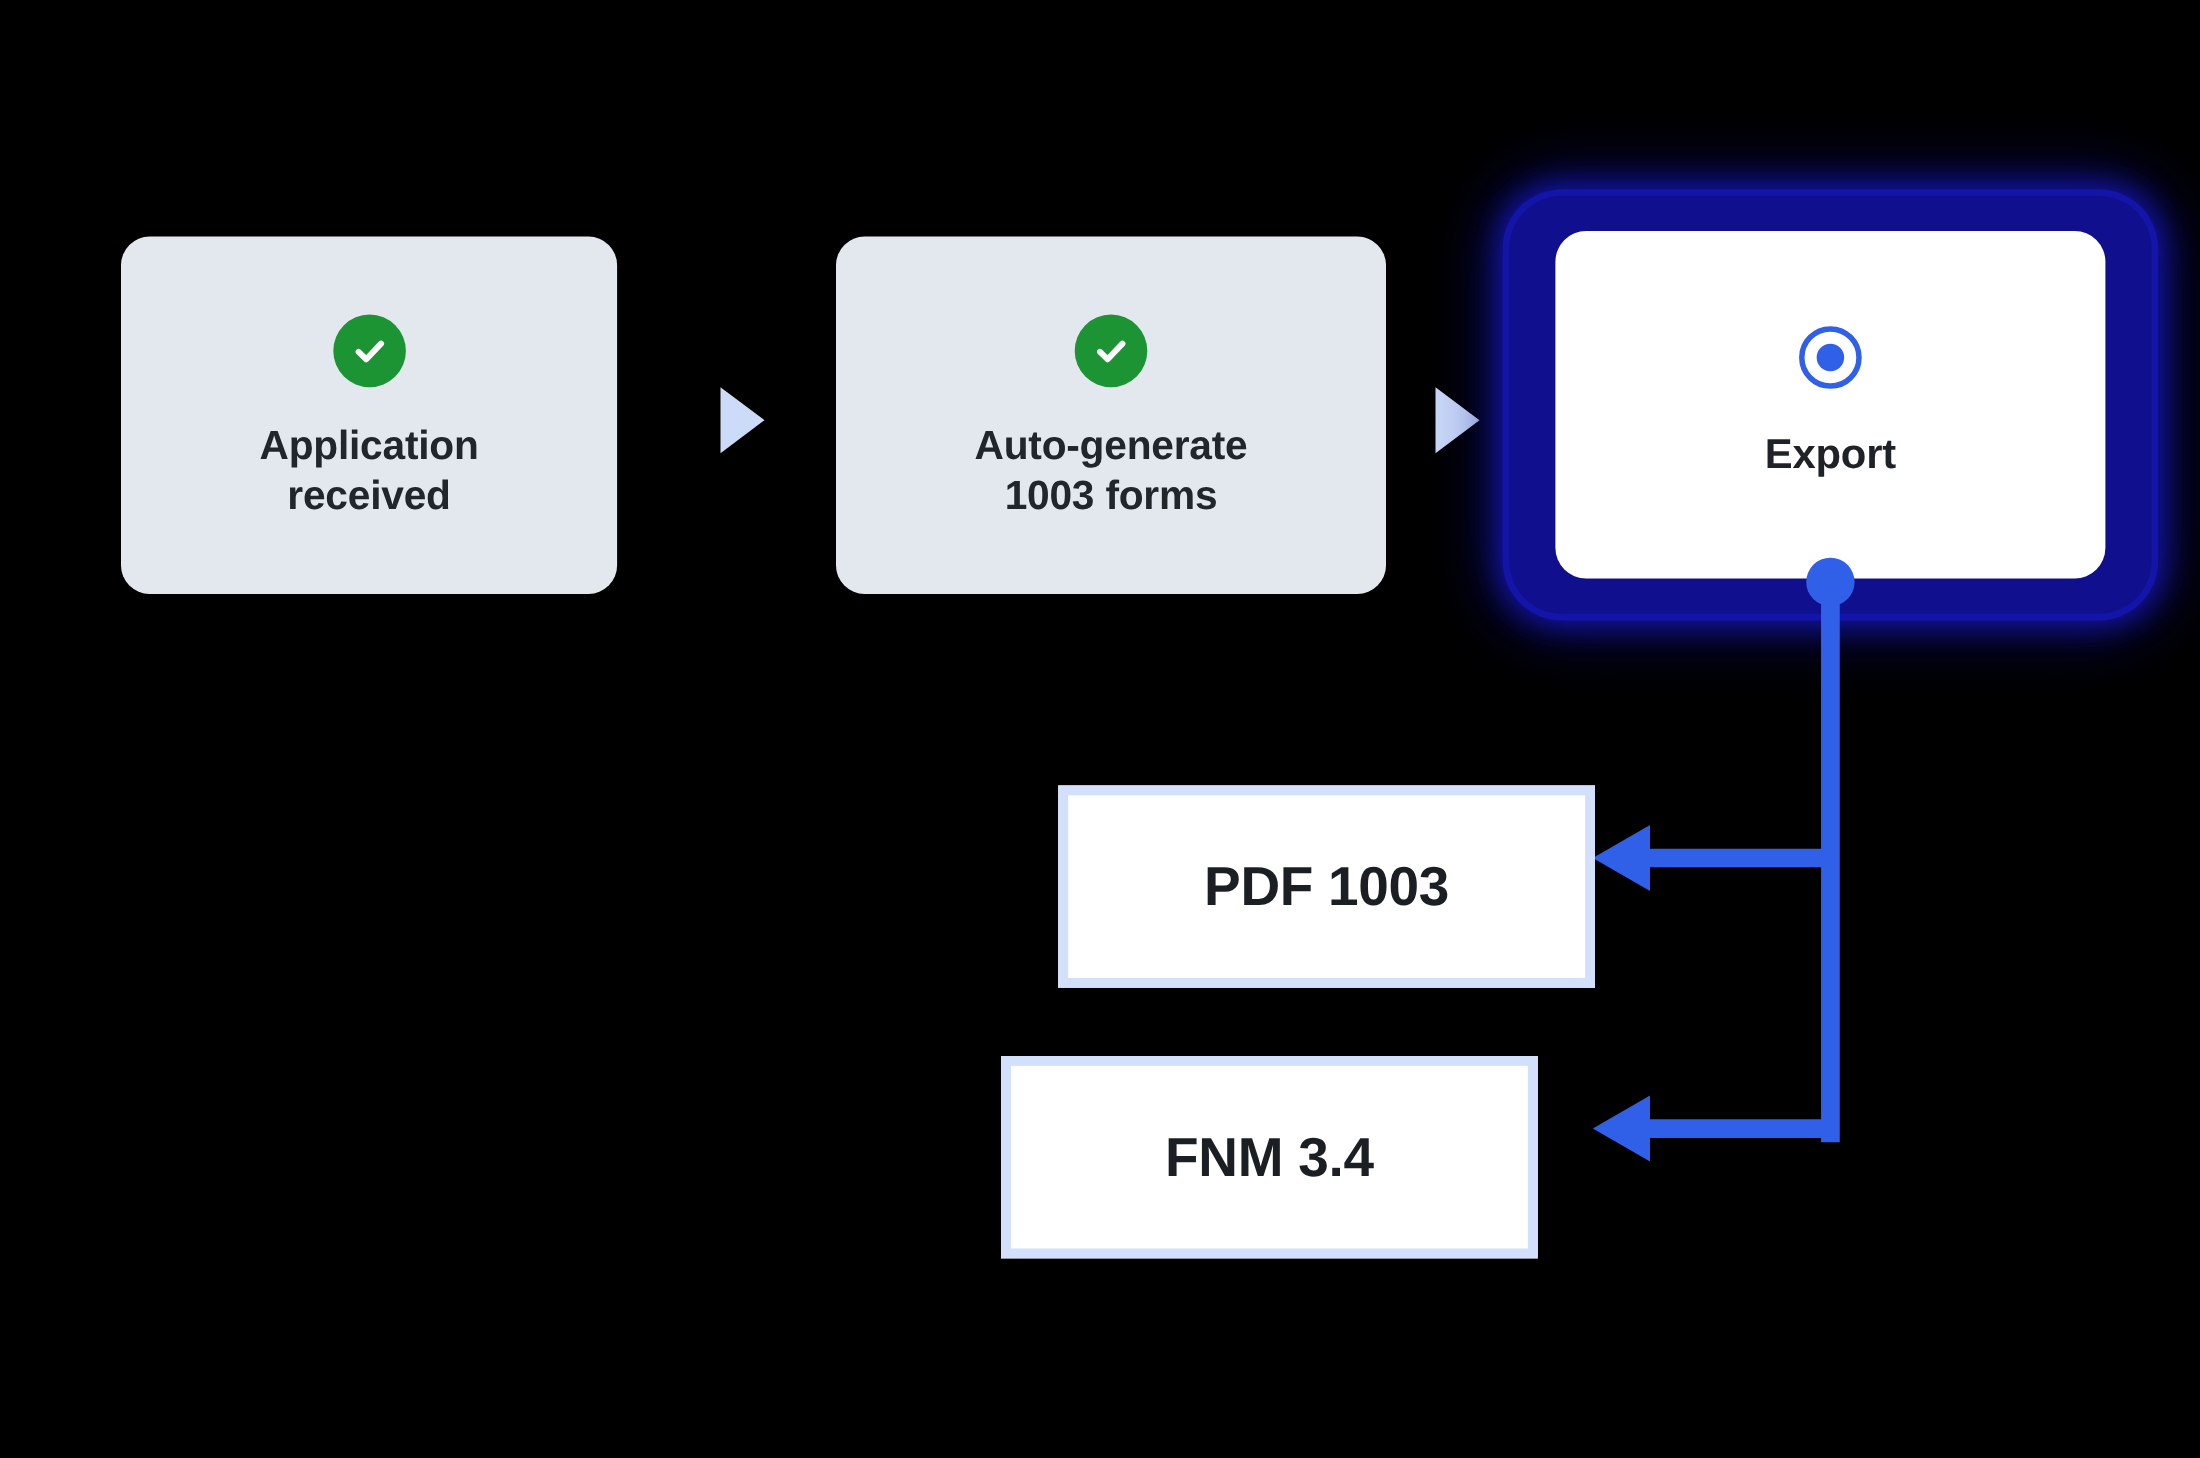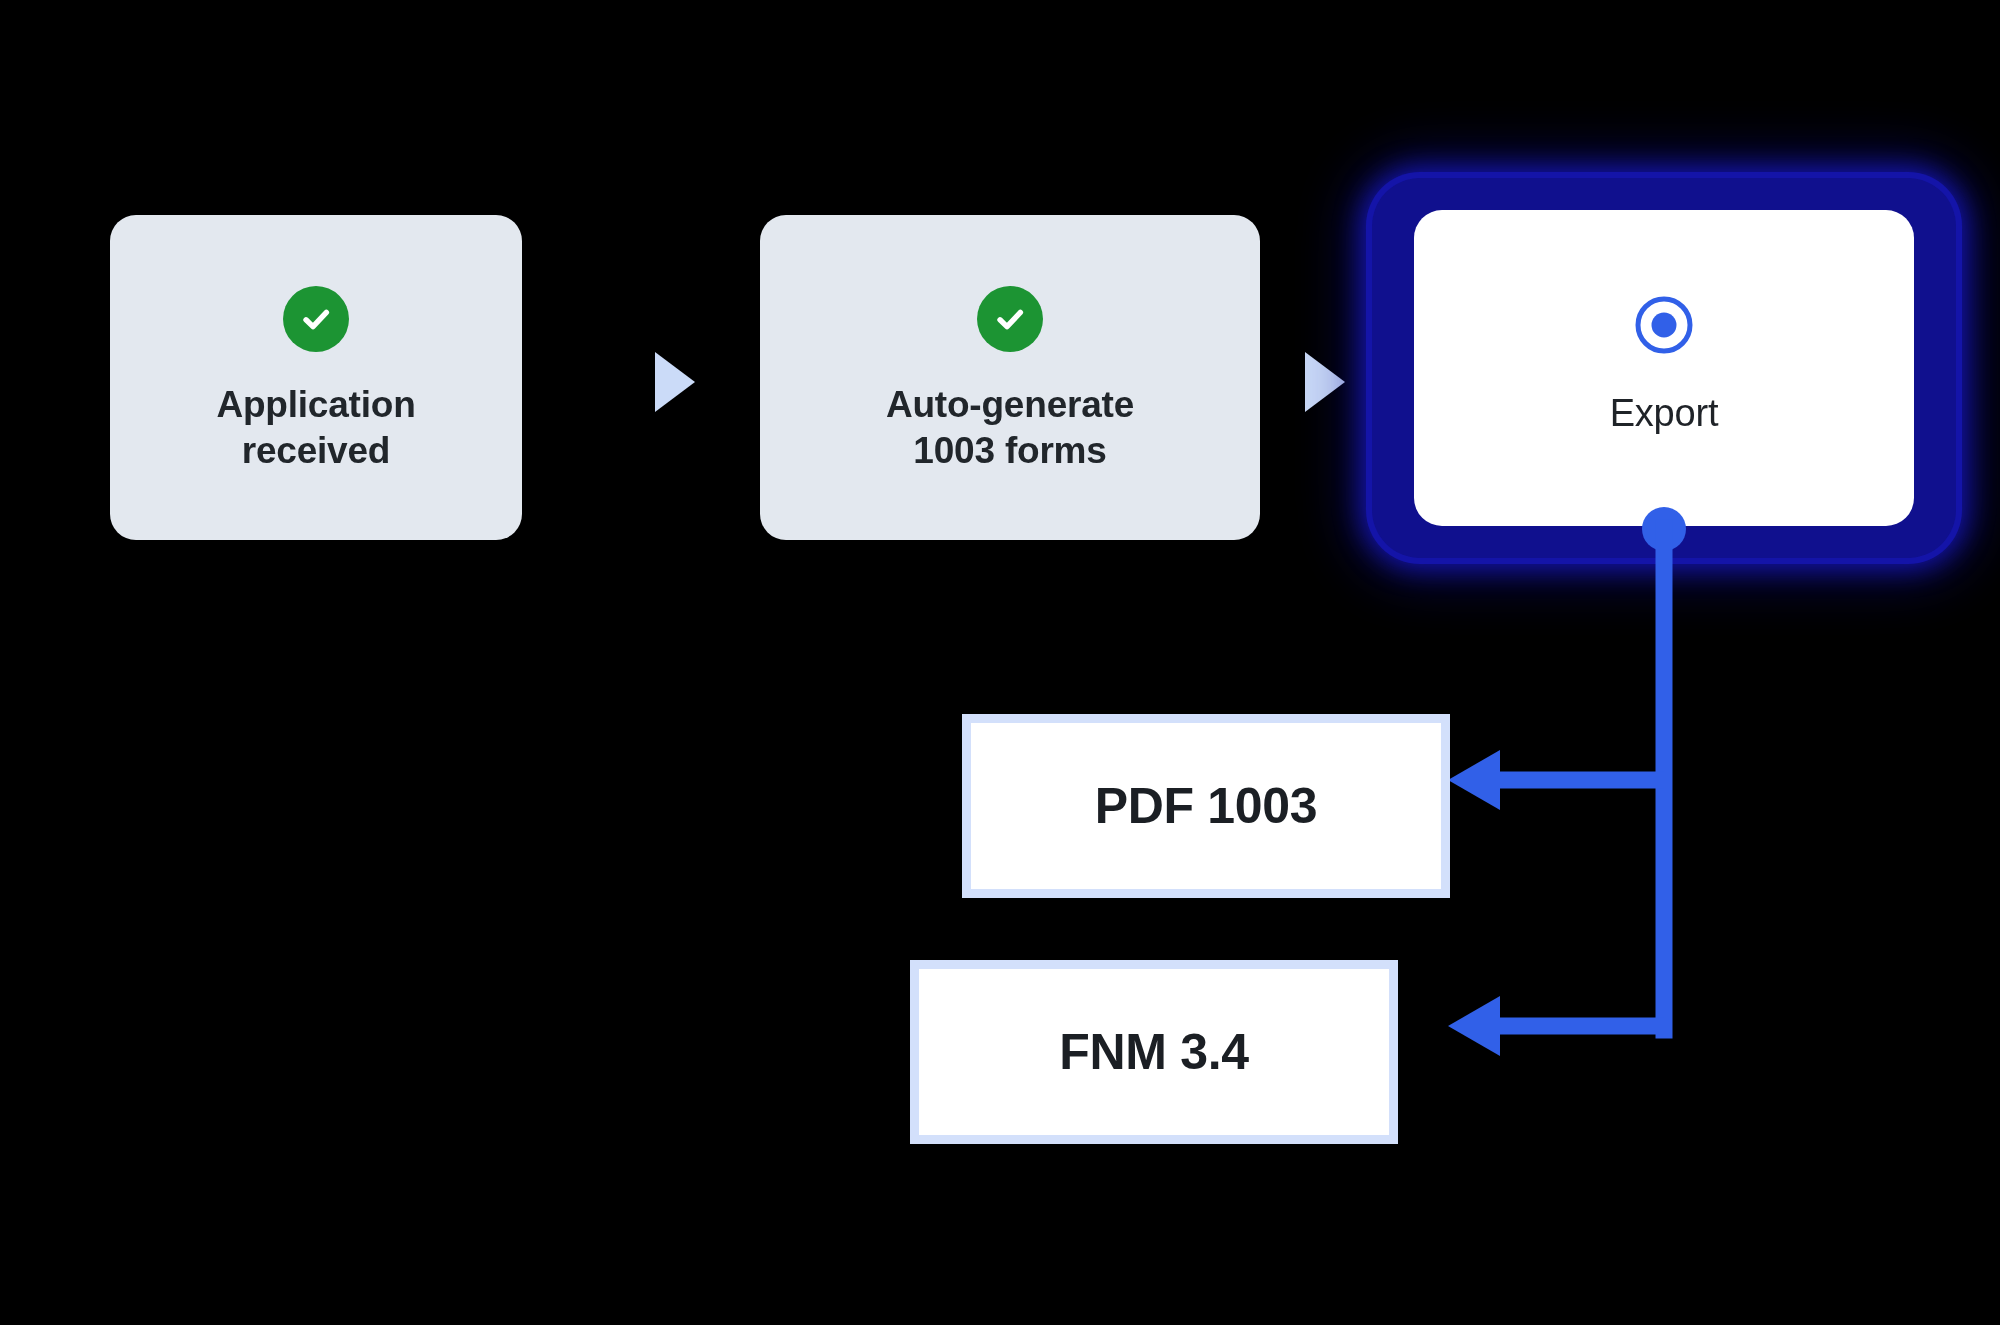--- a/index.html
+++ b/index.html
@@ -91,21 +91,21 @@
     border-radius: 28px;
     display: flex;
     flex-direction: column;
     align-items: center;
     justify-content: center;
     box-sizing: border-box;
     padding: 26px 20px 34px 20px;
   }
   .export-card .export-label {
     font-size: 38px;
-    font-weight: 400;
+    font-weight: 700;
     color: #1F2328;
     text-align: center;
     letter-spacing: -0.2px;
   }
   .radio-icon {
     width: 62px;
     height: 62px;
     margin-bottom: 36px;
   }
   .radio-icon svg { display: block; }
@@ -145,21 +145,21 @@
     width: 2000px;
     height: 1325px;
     pointer-events: none;
   }
 </style>
 </head>
 <body>
 
 <div id="canvas">
 
-  <div class="stage-card" style="left:110px; top:215px; width:412px; height:325px;">
+  <div class="stage-card" style="left:110px; top:215px; width:451px; height:325px;">
     <div class="check-badge">
       <svg width="40" height="40" viewBox="0 0 40 40" aria-hidden="true">
         <path d="M10 20.8 L17 27.6 L30.4 13.4" fill="none" stroke="#FFFFFF" stroke-width="5.4" stroke-linecap="round" stroke-linejoin="round"></path>
       </svg>
     </div>
     <div class="card-label">Application
 received</div>
   </div>
 
   <div class="flow-arrow" style="left:655px; top:352px;"></div>

